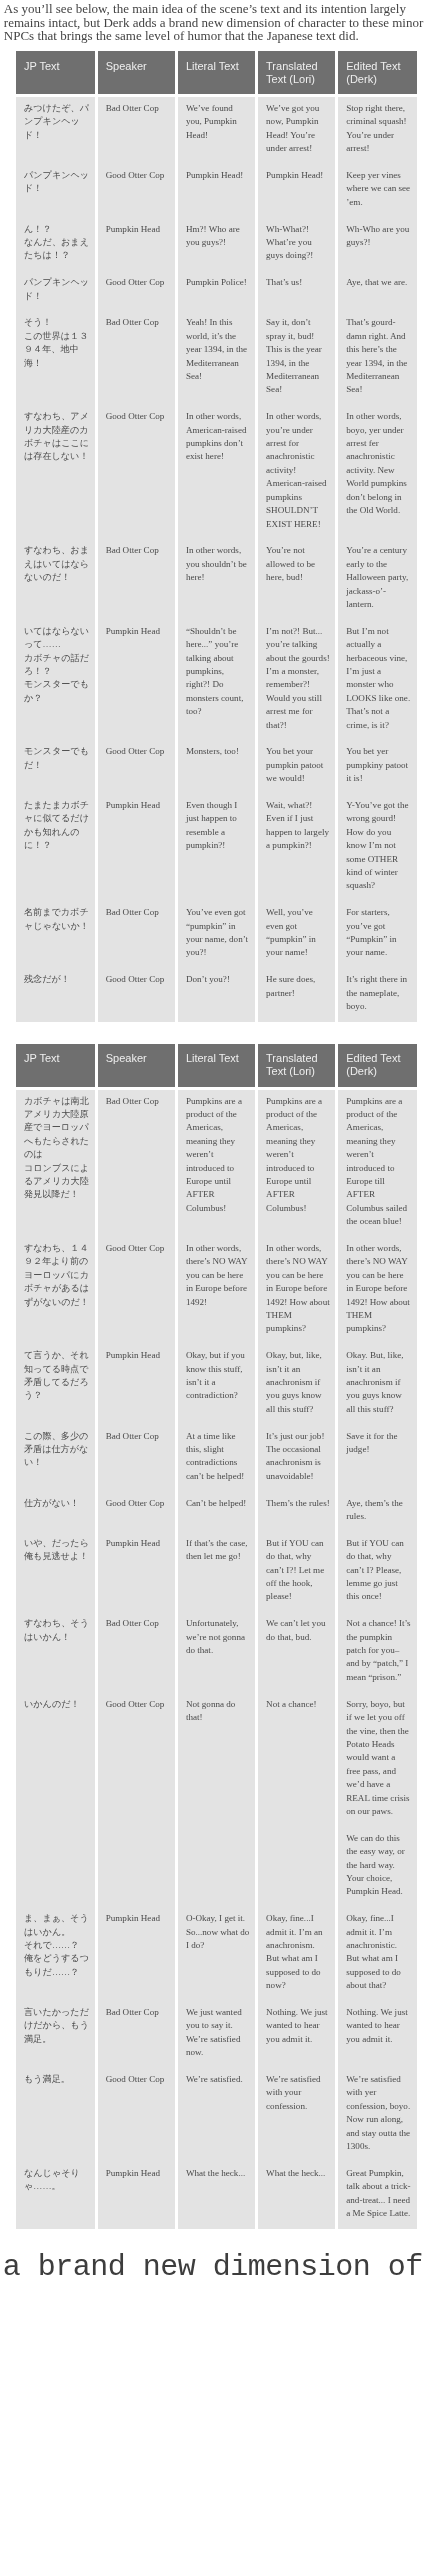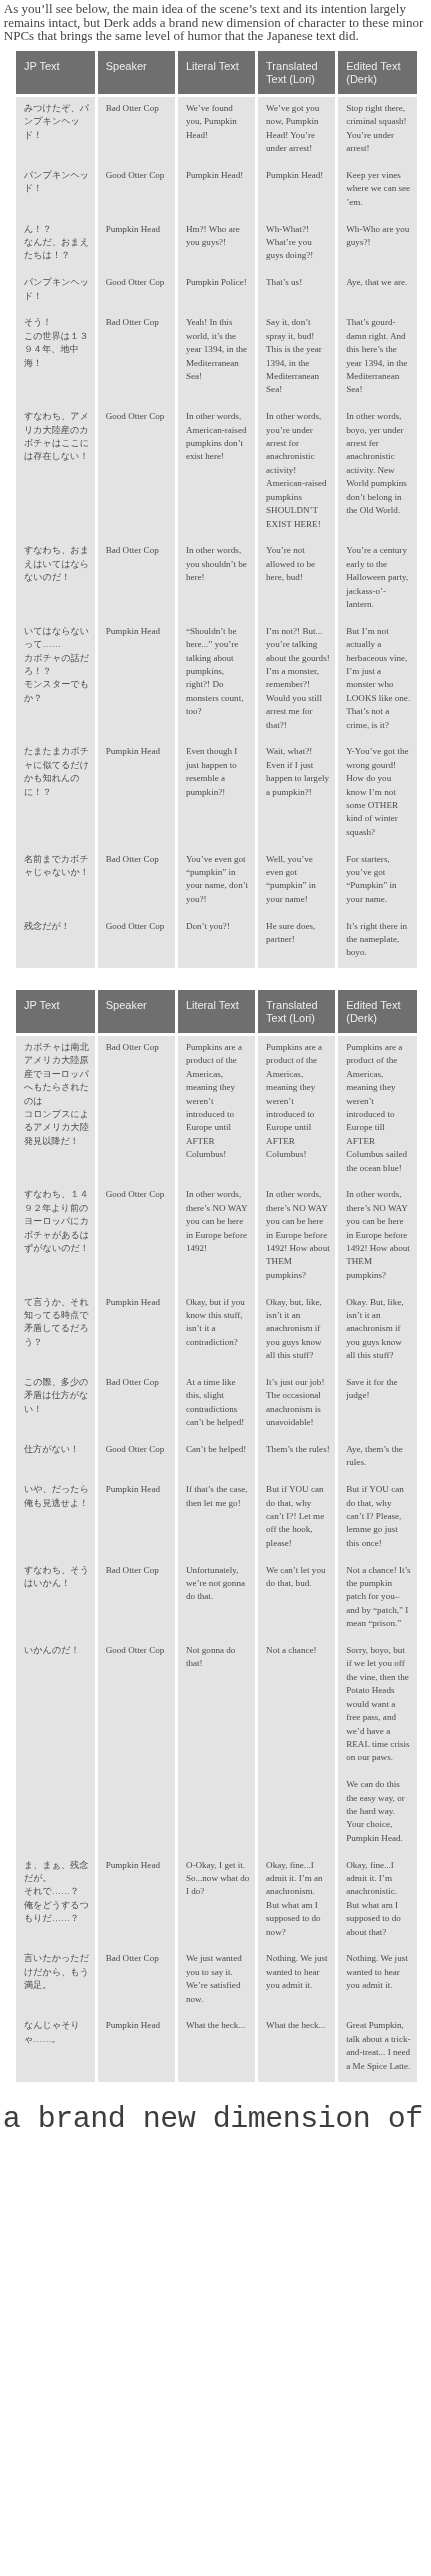--- a/index.html
+++ b/index.html
@@ -131,20 +131,27 @@
       <tr>
         <td class="jp-cell">いてはならないって……
 カボチャの話だろ！？
 モンスターでもか？</td>
         <td class="speaker-cell">Pumpkin Head</td>
         <td class="literal-cell">“Shouldn’t be here...” you’re talking about pumpkins, right?! Do monsters count, too?</td>
         <td class="lori-cell">I’m not?! But... you’re talking about the gourds! I’m a monster, remember?! Would you still arrest me for that?!</td>
         <td class="derk-cell">But I’m not actually a herbaceous vine, I’m just a monster who LOOKS like one. That’s not a crime, is it?</td>
       </tr>
       <tr>
+        <td class="jp-cell">モンスターでもだ！</td>
+        <td class="speaker-cell">Good Otter Cop</td>
+        <td class="literal-cell">Monsters, too!</td>
+        <td class="lori-cell">You bet your pumpkin patoot we would!</td>
+        <td class="derk-cell">You bet yer pumpkiny patoot it is!</td>
+      </tr>
+      <tr>
         <td class="jp-cell">たまたまカボチャに似てるだけかも知れんのに！？</td>
         <td class="speaker-cell">Pumpkin Head</td>
         <td class="literal-cell">Even though I just happen to resemble a pumpkin?!</td>
         <td class="lori-cell">Wait, what?! Even if I just happen to largely a pumpkin?!</td>
         <td class="derk-cell">Y-You’ve got the wrong gourd! How do you know I’m not some OTHER kind of winter squash?</td>
       </tr>
       <tr>
         <td class="jp-cell">名前までカボチャじゃないか！</td>
         <td class="speaker-cell">Bad Otter Cop</td>
         <td class="literal-cell">You’ve even got “pumpkin” in your name, don’t you?!</td>
@@ -226,36 +233,43 @@
         <td class="jp-cell">いかんのだ！</td>
         <td class="speaker-cell">Good Otter Cop</td>
         <td class="literal-cell">Not gonna do that!</td>
         <td class="lori-cell">Not a chance!</td>
         <td class="derk-cell">Sorry, boyo, but if we let you off the vine, then the Potato Heads would want a free pass, and we’d have a REAL time crisis on our paws.
 
 We can do this the easy way, or the hard way.
 Your choice, Pumpkin Head.</td>
       </tr>
       <tr>
-        <td class="jp-cell">ま、まぁ、残念だが。
+        <td class="jp-cell">ま、まぁ、そうはいかん。
 それで……？
 俺をどうするつもりだ……？</td>
         <td class="speaker-cell">Pumpkin Head</td>
         <td class="literal-cell">O-Okay, I get it. So...now what do I do?</td>
         <td class="lori-cell">Okay, fine...I admit it. I’m an anachronism. But what am I supposed to do now?</td>
         <td class="derk-cell">Okay, fine...I admit it. I’m anachronistic. But what am I supposed to do about that?</td>
       </tr>
       <tr>
         <td class="jp-cell">言いたかっただけだから、もう満足。</td>
         <td class="speaker-cell">Bad Otter Cop</td>
         <td class="literal-cell">We just wanted you to say it. We’re satisfied now.</td>
         <td class="lori-cell">Nothing. We just wanted to hear you admit it.</td>
         <td class="derk-cell">Nothing. We just wanted to hear you admit it.</td>
       </tr>
       <tr>
+        <td class="jp-cell">もう満足。</td>
+        <td class="speaker-cell">Good Otter Cop</td>
+        <td class="literal-cell">We’re satisfied.</td>
+        <td class="lori-cell">We’re satisfied with your confession.</td>
+        <td class="derk-cell">We’re satisfied with yer confession, boyo. Now run along, and stay outta the 1300s.</td>
+      </tr>
+      <tr>
         <td class="jp-cell">なんじゃそりゃ……。</td>
         <td class="speaker-cell">Pumpkin Head</td>
         <td class="literal-cell">What the heck...</td>
         <td class="lori-cell">What the heck...</td>
         <td class="derk-cell">Great Pumpkin, talk about a trick-and-treat... I need a Me Spice Latte.</td>
       </tr>
     </tbody>
   </table>
 
 <h1 class="closing">a brand new dimension of character</h1>

